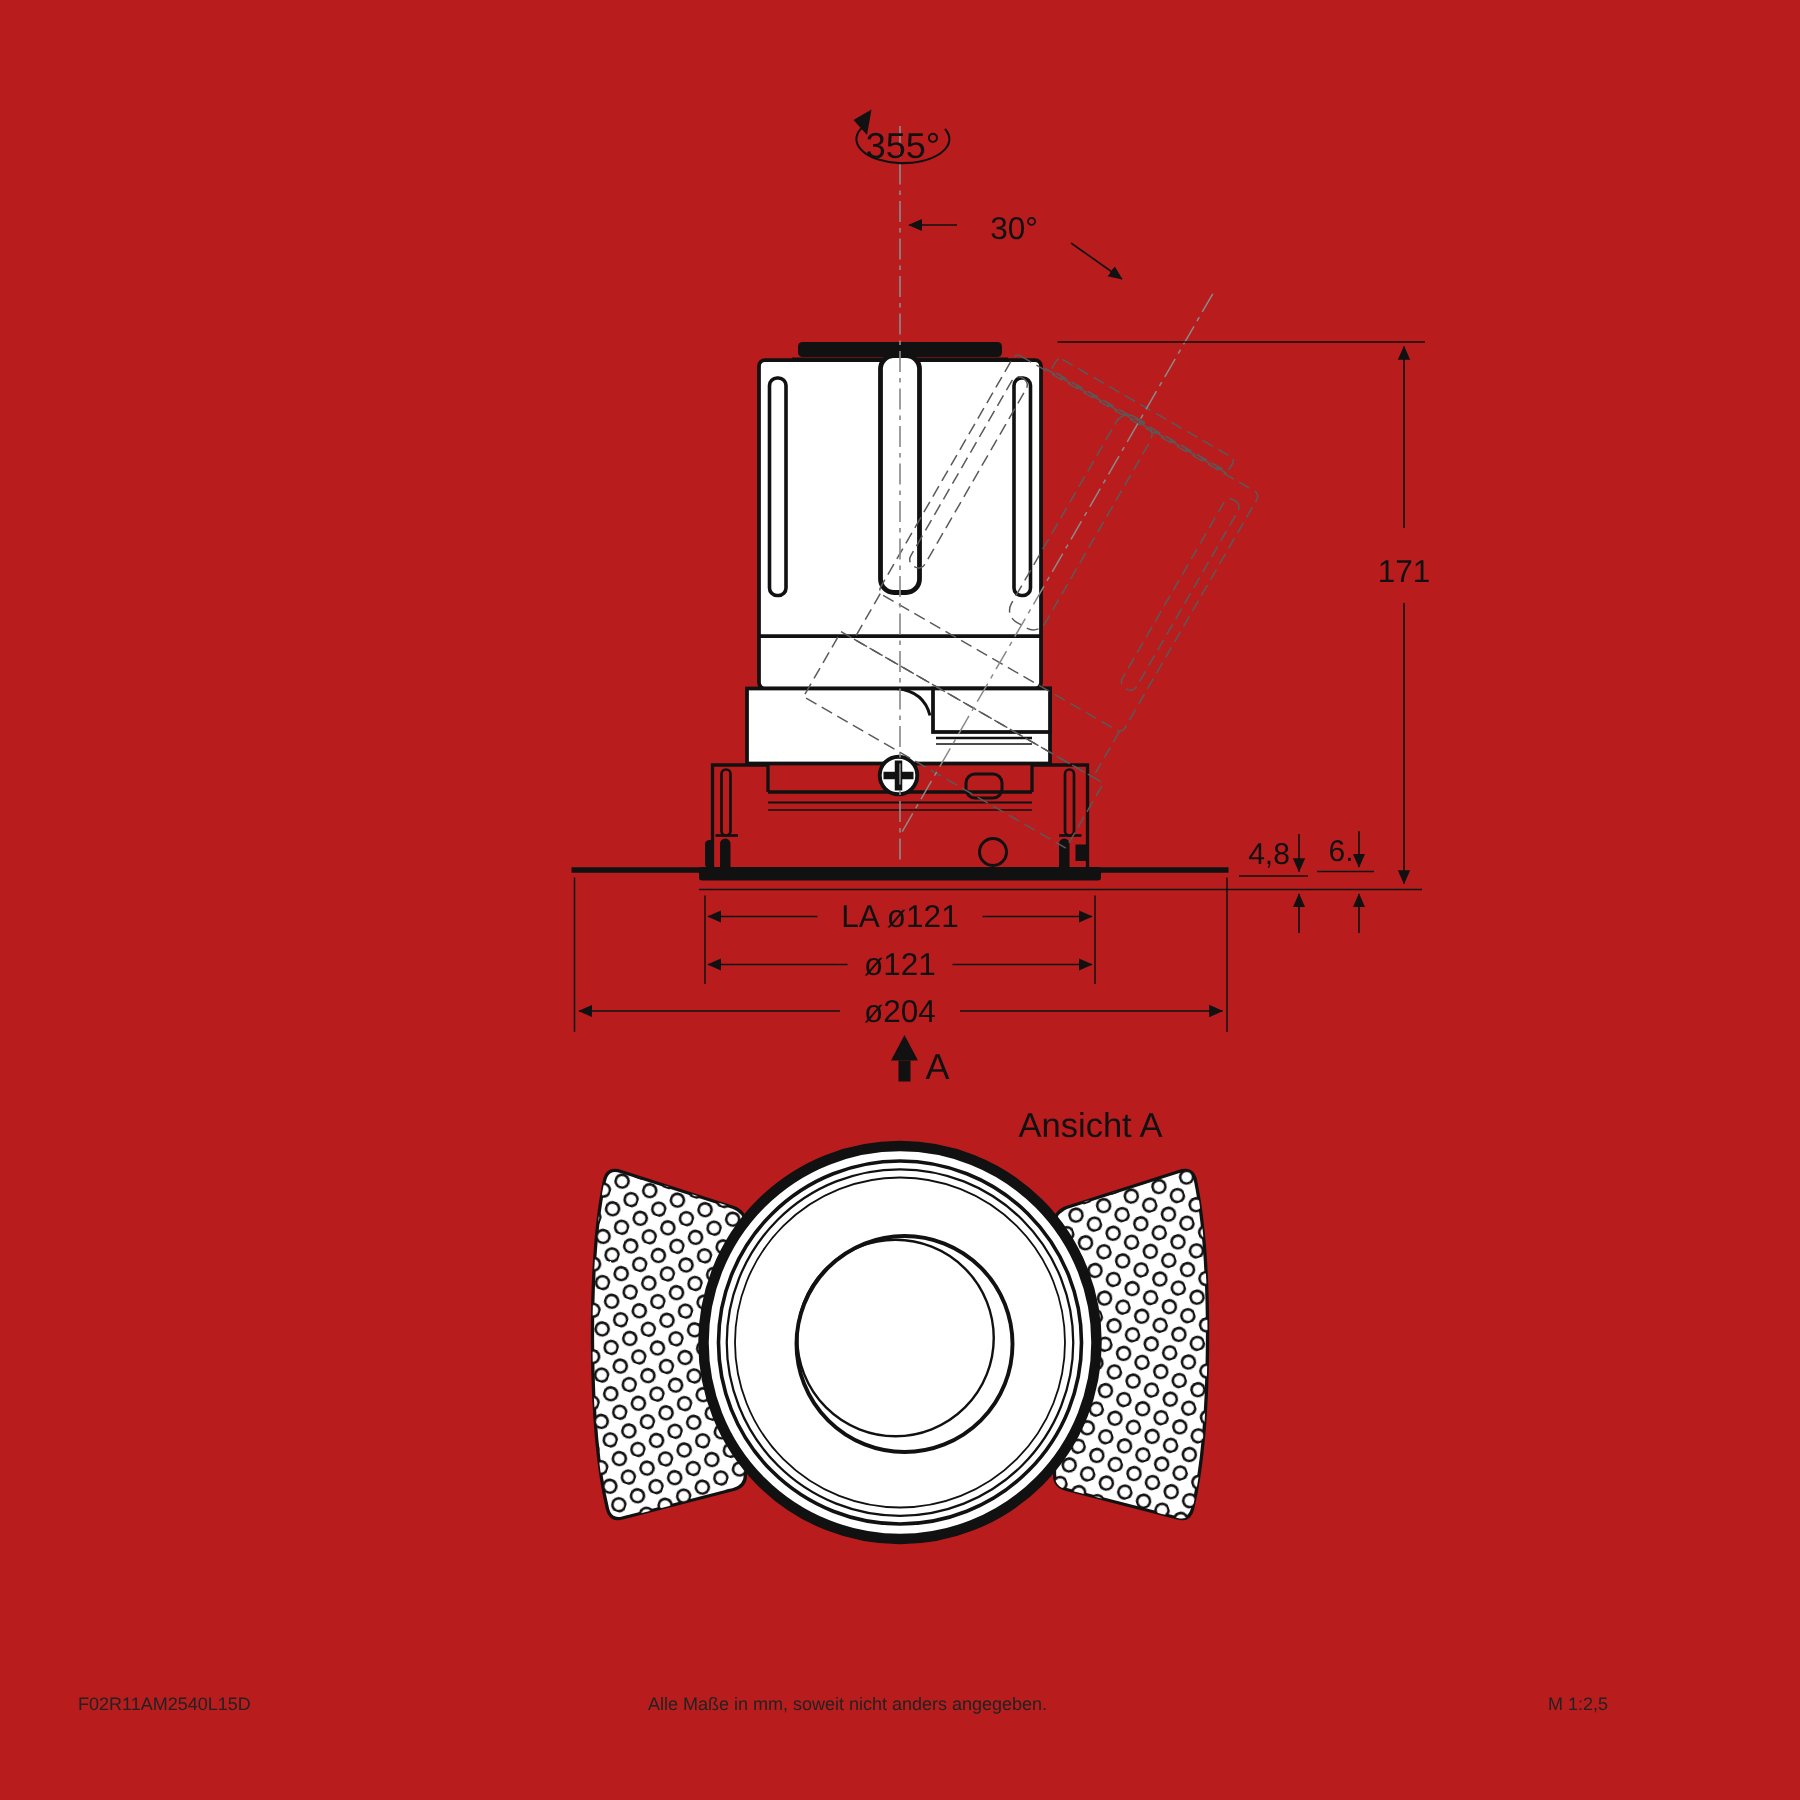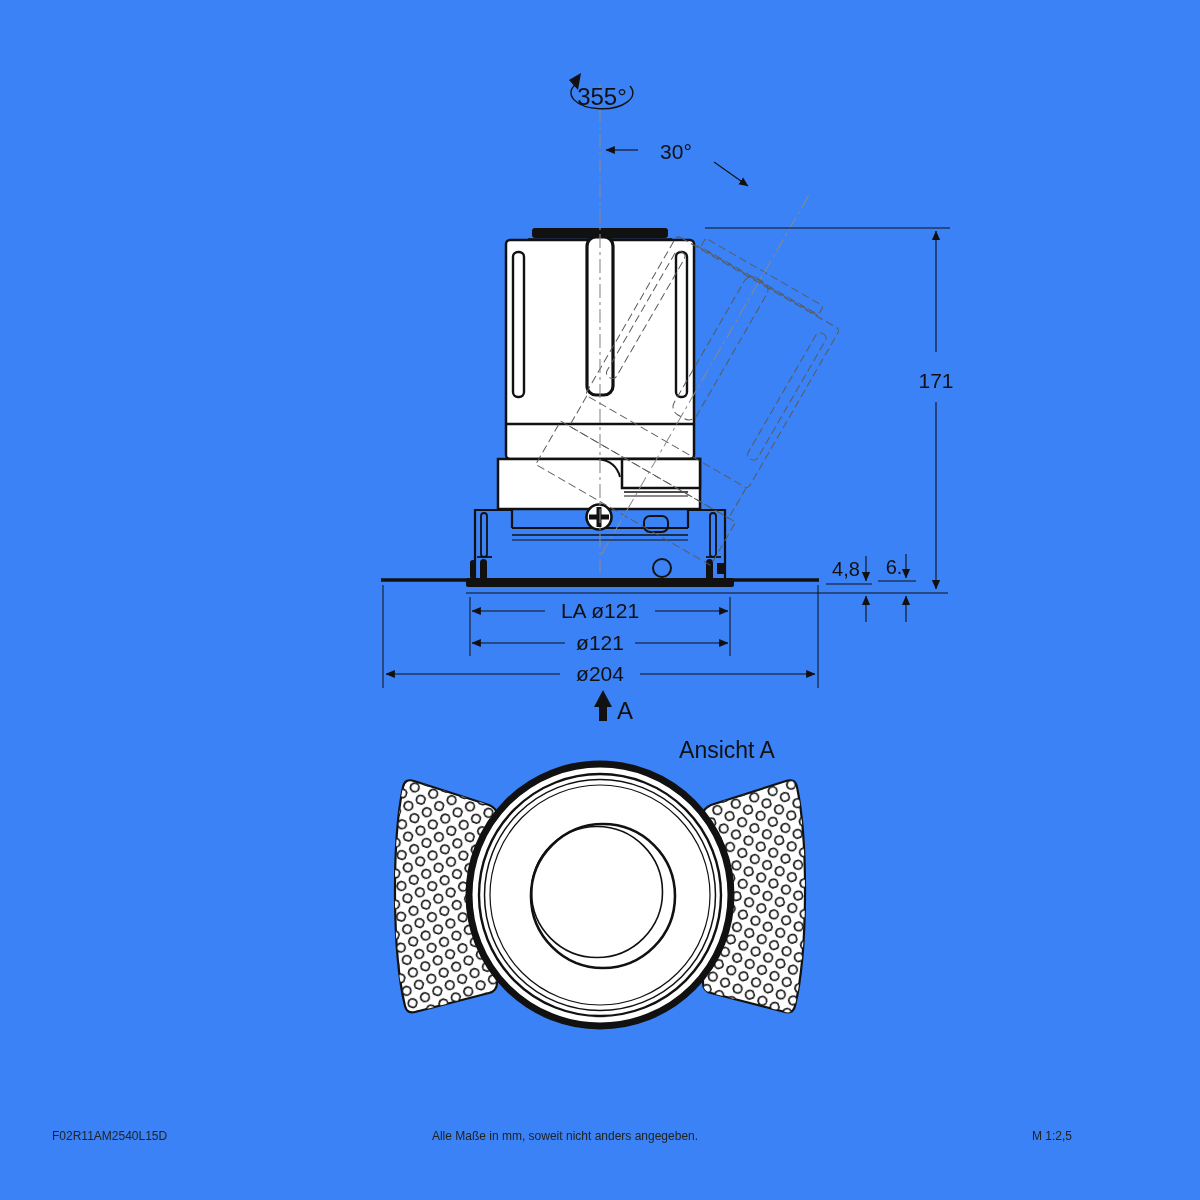--- a/index.html
+++ b/index.html
@@ -1,16 +1,16 @@
 <!DOCTYPE html>
 <html><head>
 <meta charset="utf-8">
 <style>
   html,body{margin:0;padding:0;background:#fff;}
-  .sheet{width:1200px;height:1200px;background:#3b82f6;position:relative;overflow:hidden;}
+  .sheet{width:1200px;height:1200px;background:#b91c1c;position:relative;overflow:hidden;}
   svg{display:block;}
   text{font-family:"Liberation Sans", sans-serif;fill:#111;}
   .dimtxt{font-size:21px;}
   .smalldim{font-size:20px;}
   .foot{font-size:12px;fill:#222;}
 </style>
 </head>
 <body>
 
 <div class="sheet">

